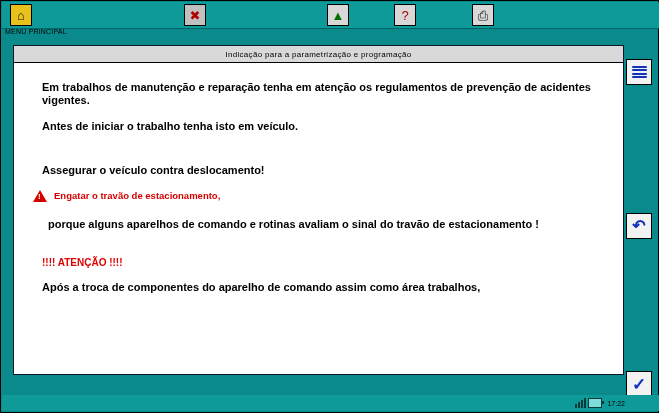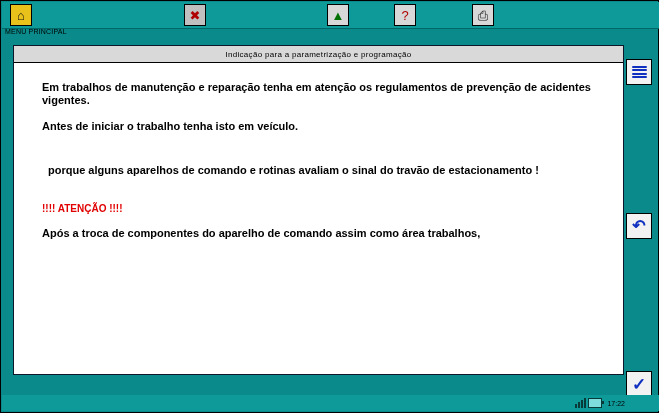--- a/index.html
+++ b/index.html
@@ -251,21 +251,26 @@
   </div>
   <div class="menu-label">MENU PRINCIPAL</div>
 
   <div class="doc">
     <div class="doc-title-bar">
       <span class="doc-title">Indicação para a parametrização e programação</span>
     </div>
     <div class="doc-body">
       <p class="line">Em trabalhos de manutenção e reparação tenha em atenção os regulamentos de prevenção de acidentes vigentes.</p>
       <p class="line gap-big">Antes de iniciar o trabalho tenha isto em veículo.</p>
-
+      <p class="line">Assegurar o veículo contra deslocamento!</p>
+
+      <div class="warn-row">
+        <span class="warn-tri"></span>
+        <span class="warn-text">Engatar o travão de estacionamento,</span>
+      </div>
 
       <p class="line gap-mid">porque alguns aparelhos de comando e rotinas avaliam o sinal do travão de estacionamento !</p>
 
       <p class="attention">!!!! ATENÇÃO !!!!</p>
       <p class="line">Após a troca de componentes do aparelho de comando assim como área trabalhos,</p>
     </div>
   </div>
 
   <div class="side-btn list">
     <span class="icon-list">

